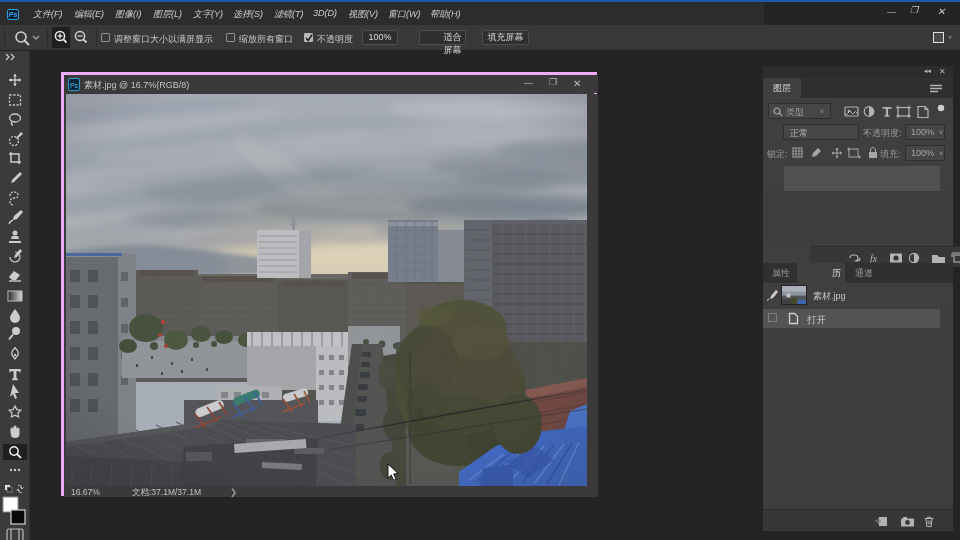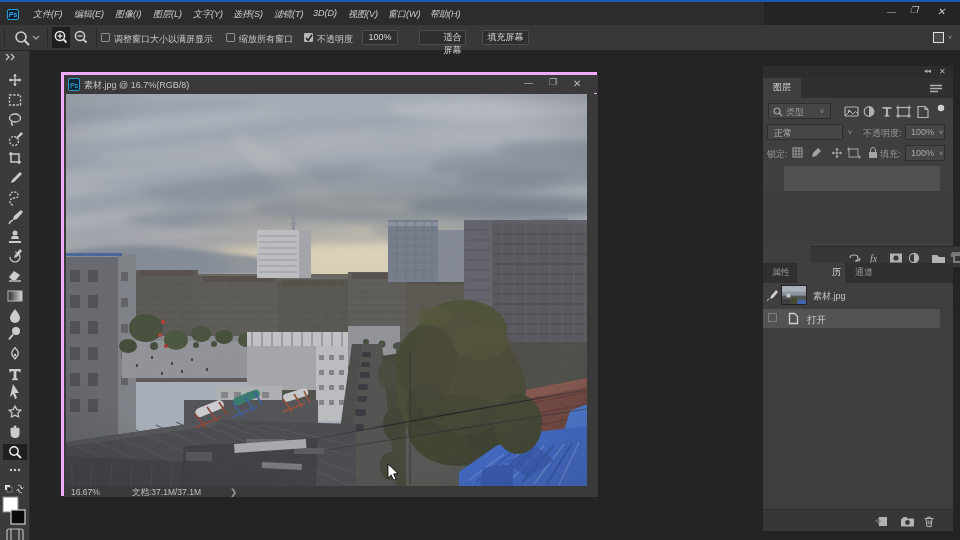--- a/index.html
+++ b/index.html
@@ -17,21 +17,21 @@
 
 #toolbar{left:0;top:51px;width:30px;height:489px;background:#3b3b3b;border-right:1px solid #2e2e2e;}
 
 #docwin{left:61px;top:72px;width:536px;height:424px;background:#3a3a3a;border:3px solid #f0abfc;}
 #doctitle{left:0;top:0;width:534px;height:18px;background:#3a3a3a;color:#c4c4c4;font-size:9px;}
 #docstatus{left:0;top:411px;width:534px;height:11px;background:#3a3a3a;color:#c0c0c0;font-size:8.5px;}
 #photo{left:2px;top:19px;width:521px;height:392px;background:#aeb5bf;}
 #docscroll{left:523px;top:19px;width:11px;height:392px;background:#3a3a3a;}
 
 #rpanel{left:763px;top:66px;width:190px;height:465px;background:#3f3f3f;}
-.tabbar{position:absolute;left:0;width:190px;height:20px;background:#303030;font-family:Liberation Mono, monospace;}
+.tabbar{position:absolute;left:0;width:190px;height:20px;background:#303030;}
 .tab{position:absolute;top:0;height:20px;background:#3f3f3f;color:#d6d6d6;font-size:9px;text-align:center;line-height:20px;}
 .tabi{position:absolute;top:0;height:20px;color:#979797;font-size:9px;text-align:center;line-height:20px;}
 .pbox{position:absolute;height:16px;background:#464646;border:1px solid #2e2e2e;border-radius:1px;color:#a8a8a8;font-size:9px;}
 .plabel{position:absolute;color:#9a9a9a;font-size:9px;}
 .chev{position:absolute;color:#9f9f9f;font-size:7px;}
 .botbar{position:absolute;left:0;width:190px;height:21px;background:#373737;border-top:1px solid #2c2c2c;}
 </style></head><body>
 <div id="app">
 <div class="abs" id="bluestrip"></div>
 <div class="abs" id="menubar">
@@ -576,21 +576,21 @@
               <rect x="-2.6" y="3.7" width="5.2" height="1.3"></rect>
             </g>
     <rect x="55" y="4.5" width="11" height="8.5"></rect>
             <path d="M53 4.5 h4 m-2 -2 v4 M64 4.5 h4 m-2 -2 v4 M53 13 h4 m-2 -2 v4 M64 13 h4 m-2 -2 v4" stroke-width="1"></path>
     <path d="M75 3.5 h7 l3 3 v8 h-10 z"></path>
             <path d="M82 3.5 v3 h3"></path>
     <circle cx="98" cy="5" r="3.2" fill="#cfcfcf" stroke="none"></circle>
    </g>
   </svg>
 
-  <div class="pbox" style="left:4px;top:26px;width:76px;">
+  <div class="pbox" style="left:20px;top:26px;width:76px;">
           <span class="abs" style="left:6px;top:2px;color:#b5b5b5;">正常</span>
           <span class="chev" style="left:80px;top:4px;">˅</span>
         </div>
   <span class="plabel" style="left:100px;top:29px;text-align:center;">不透明度:</span>
   <div class="pbox" style="left:142px;top:26px;width:40px;">
           <span class="abs" style="left:5px;top:2px;">100%</span>
           <span class="chev" style="left:33px;top:4px;">˅</span>
         </div>
 
   <span class="plabel" style="left:4px;top:50px;">锁定:</span>

